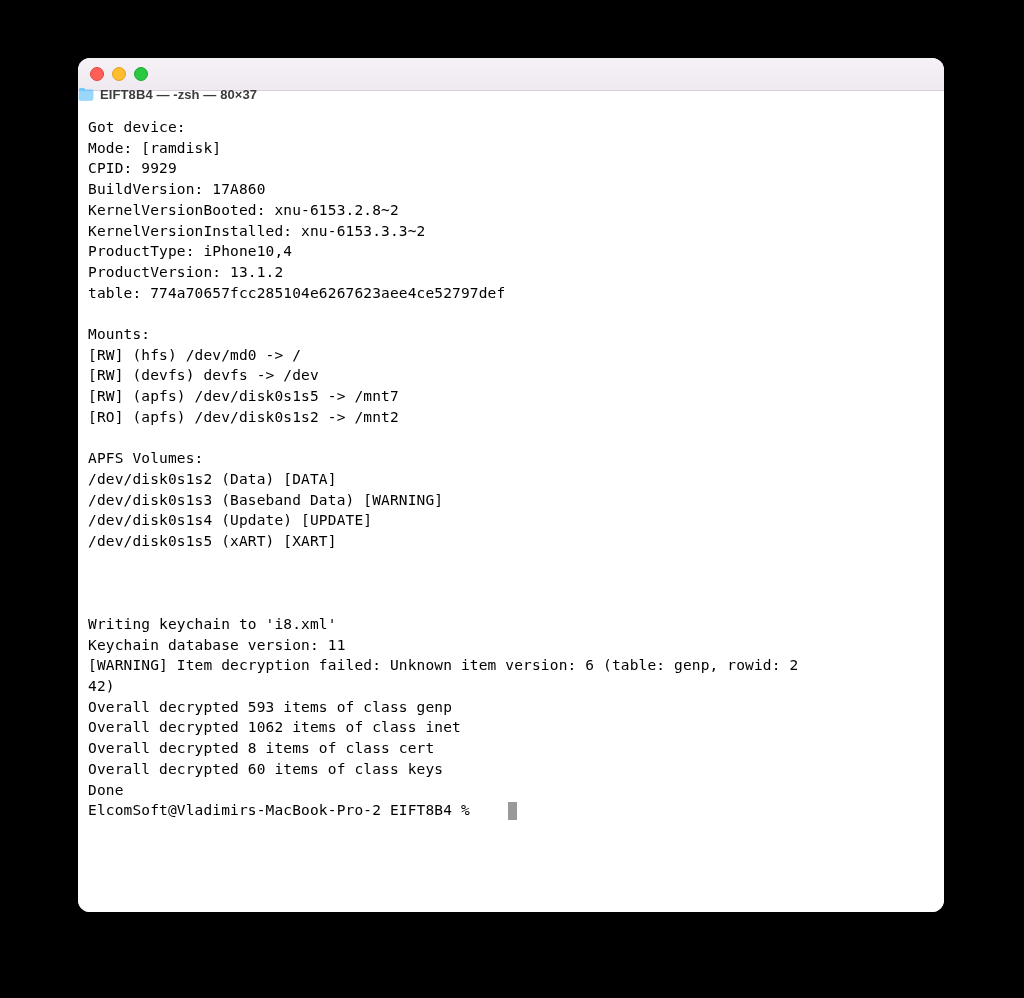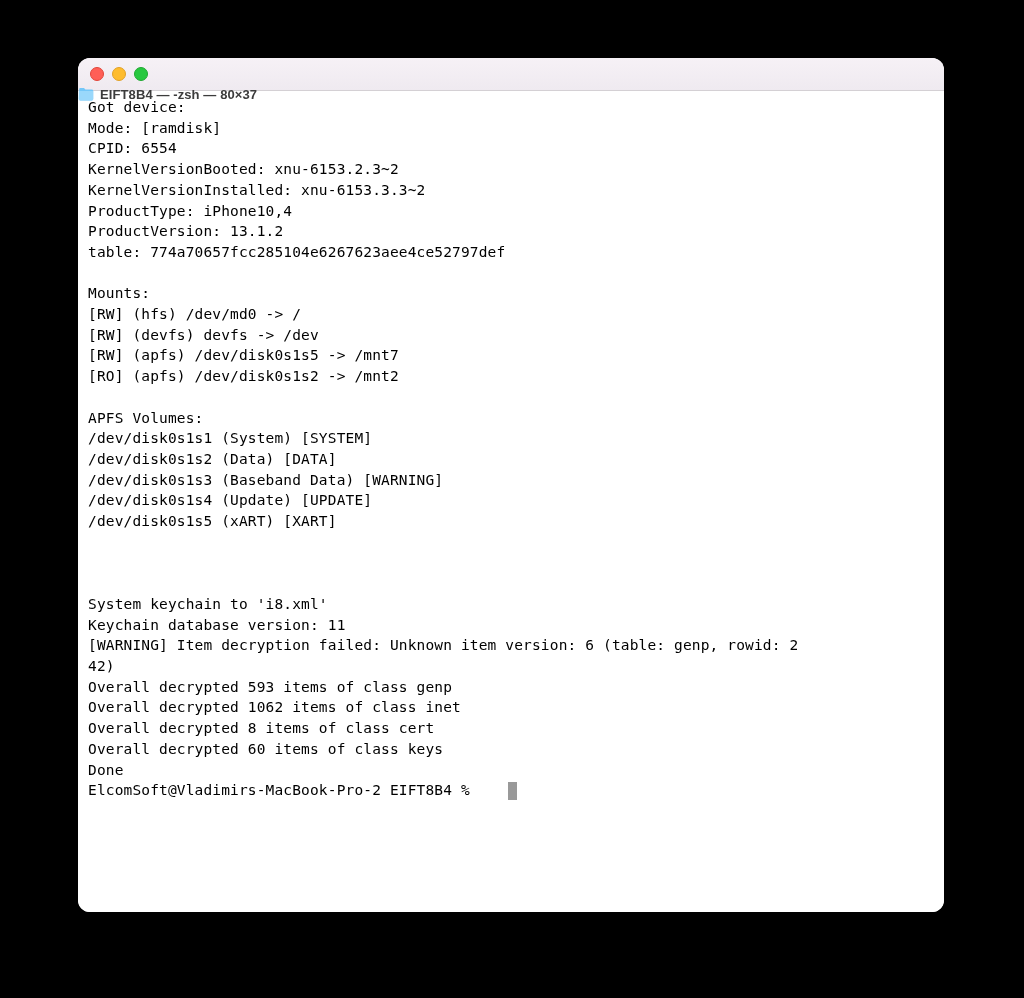--- a/index.html
+++ b/index.html
@@ -73,20 +73,21 @@
     font-weight: 600;
     color: #3c3c3c;
     letter-spacing: 0.1px;
   }
 
   .terminal-body {
     flex: 1 1 auto;
     background: #ffffff;
     padding: 6px 22px 10px 10px;
     overflow: hidden;
+    margin-top: 20px;
   }
   .terminal-line {
     font-family: "Menlo", "SF Mono", "Monaco", "Consolas", monospace;
     font-size: 14.5px;
     line-height: 20.7px;
     letter-spacing: 0.15px;
     color: #000000;
     white-space: pre;
     margin: 0;
     font-weight: 540;
@@ -124,43 +125,43 @@
           </svg>
         </span>
         <span class="title-text">EIFT8B4 — -zsh — 80×37</span>
       </div>
     </div>
 
     <div class="terminal-body" id="terminal-body">
 
     <pre class="terminal-line">Got device:</pre>
         <pre class="terminal-line">Mode: [ramdisk]</pre>
-        <pre class="terminal-line">CPID: 6554</pre>
-        <pre class="terminal-line">KernelVersionBooted: xnu-6153.2.3~2</pre>
+        <pre class="terminal-line">CPID: 9929</pre>
+        <pre class="terminal-line">BuildVersion: 17A860</pre>
+        <pre class="terminal-line">KernelVersionBooted: xnu-6153.2.8~2</pre>
         <pre class="terminal-line">KernelVersionInstalled: xnu-6153.3.3~2</pre>
         <pre class="terminal-line">ProductType: iPhone10,4</pre>
         <pre class="terminal-line">ProductVersion: 13.1.2</pre>
         <pre class="terminal-line">table: 774a70657fcc285104e6267623aee4ce52797def</pre>
         <pre class="terminal-line"> </pre>
         <pre class="terminal-line">Mounts:</pre>
         <pre class="terminal-line">[RW] (hfs) /dev/md0 -&gt; /</pre>
         <pre class="terminal-line">[RW] (devfs) devfs -&gt; /dev</pre>
         <pre class="terminal-line">[RW] (apfs) /dev/disk0s1s5 -&gt; /mnt7</pre>
         <pre class="terminal-line">[RO] (apfs) /dev/disk0s1s2 -&gt; /mnt2</pre>
         <pre class="terminal-line"> </pre>
         <pre class="terminal-line">APFS Volumes:</pre>
-        <pre class="terminal-line">/dev/disk0s1s1 (System) [SYSTEM]</pre>
         <pre class="terminal-line">/dev/disk0s1s2 (Data) [DATA]</pre>
         <pre class="terminal-line">/dev/disk0s1s3 (Baseband Data) [WARNING]</pre>
         <pre class="terminal-line">/dev/disk0s1s4 (Update) [UPDATE]</pre>
         <pre class="terminal-line">/dev/disk0s1s5 (xART) [XART]</pre>
         <pre class="terminal-line"> </pre>
         <pre class="terminal-line"> </pre>
         <pre class="terminal-line"> </pre>
-        <pre class="terminal-line">System keychain to 'i8.xml'</pre>
+        <pre class="terminal-line">Writing keychain to 'i8.xml'</pre>
         <pre class="terminal-line">Keychain database version: 11</pre>
         <pre class="terminal-line">[WARNING] Item decryption failed: Unknown item version: 6 (table: genp, rowid: 2</pre>
         <pre class="terminal-line">42)</pre>
         <pre class="terminal-line">Overall decrypted 593 items of class genp</pre>
         <pre class="terminal-line">Overall decrypted 1062 items of class inet</pre>
         <pre class="terminal-line">Overall decrypted 8 items of class cert</pre>
         <pre class="terminal-line">Overall decrypted 60 items of class keys</pre>
         <pre class="terminal-line">Done</pre>
         <div class="prompt-row">
           <pre class="terminal-line">ElcomSoft@Vladimirs-MacBook-Pro-2 EIFT8B4 % </pre>

